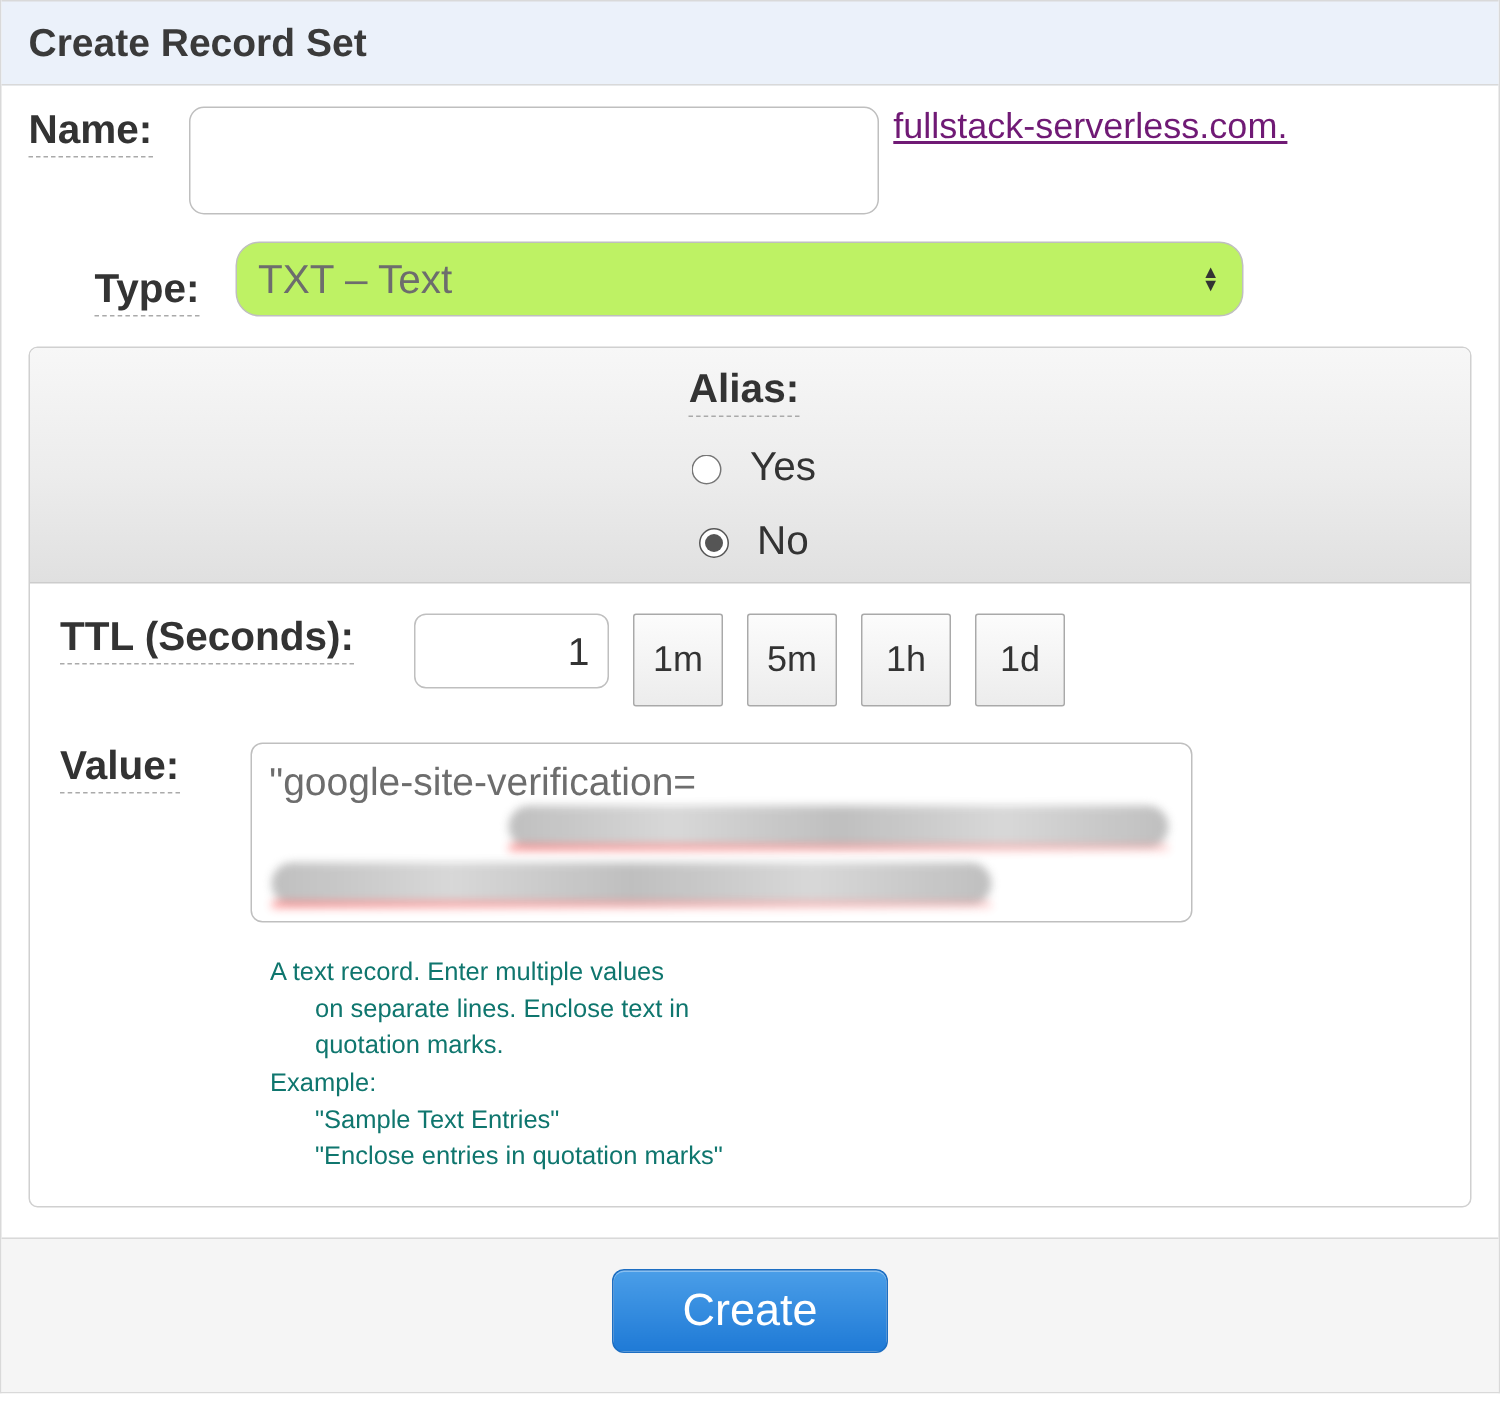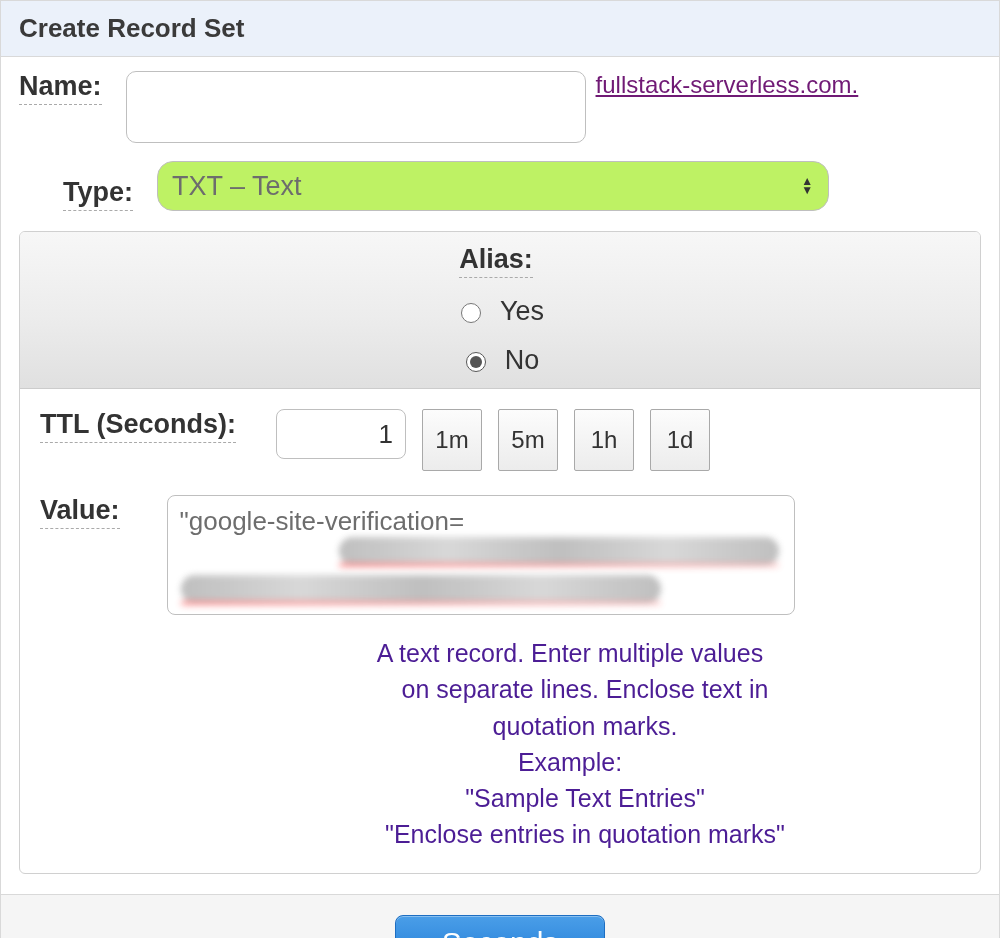--- a/index.html
+++ b/index.html
@@ -170,24 +170,23 @@
   }
   .redact::after{
     content:"";
     position:absolute;left:0;right:0;bottom:-2px;height:4px;
     background: linear-gradient(90deg, rgba(255,120,120,0.9), rgba(255,120,120,0.4));
     border-radius: 4px;
     filter: blur(1px);
   }
   .help-block {
     margin: 16px 0 10px 140px;
-    color: #4c1d95;
-    font-size: 25px;
+    color: #0f766e;
+    font-size: 17px;
     line-height: 1.45;
-    text-align: center;
   }
   .help-block .indent {
     padding-left: 30px;
   }
   .footer-bar {
     border-top: 1px solid #d9d9d9;
     background: #f5f5f5;
     padding: 20px 0 26px 0;
     text-align: center;
   }
@@ -272,16 +271,16 @@
           <div class="indent">"Sample Text Entries"</div>
           <div class="indent">"Enclose entries in quotation marks"</div>
         </div>
 
       </div>
     </div>
 
   </div>
 
   <div class="footer-bar">
-    <button class="create-btn">Seconds</button>
+    <button class="create-btn">Create</button>
   </div>
 
 </div>
 
 </body></html>

